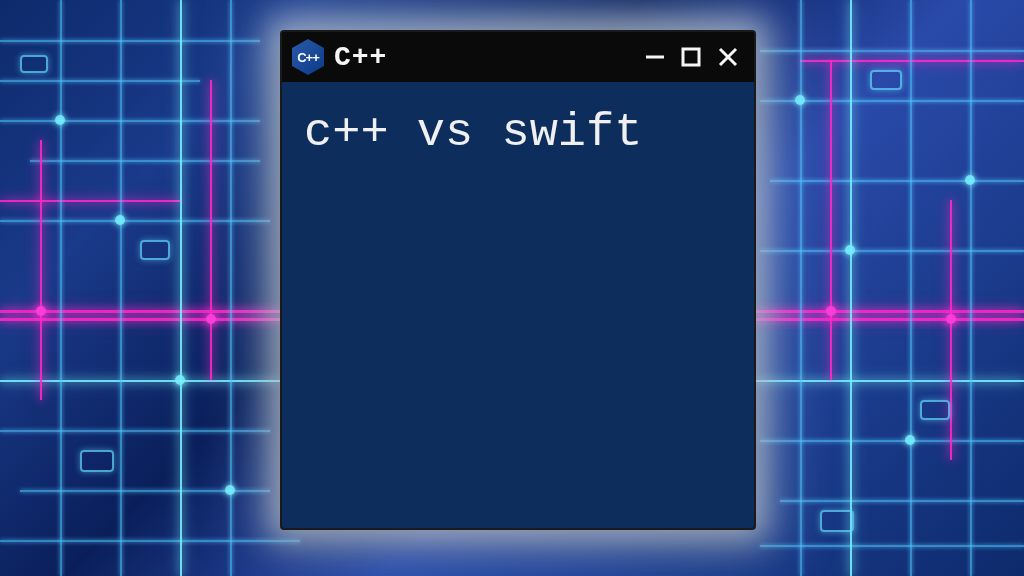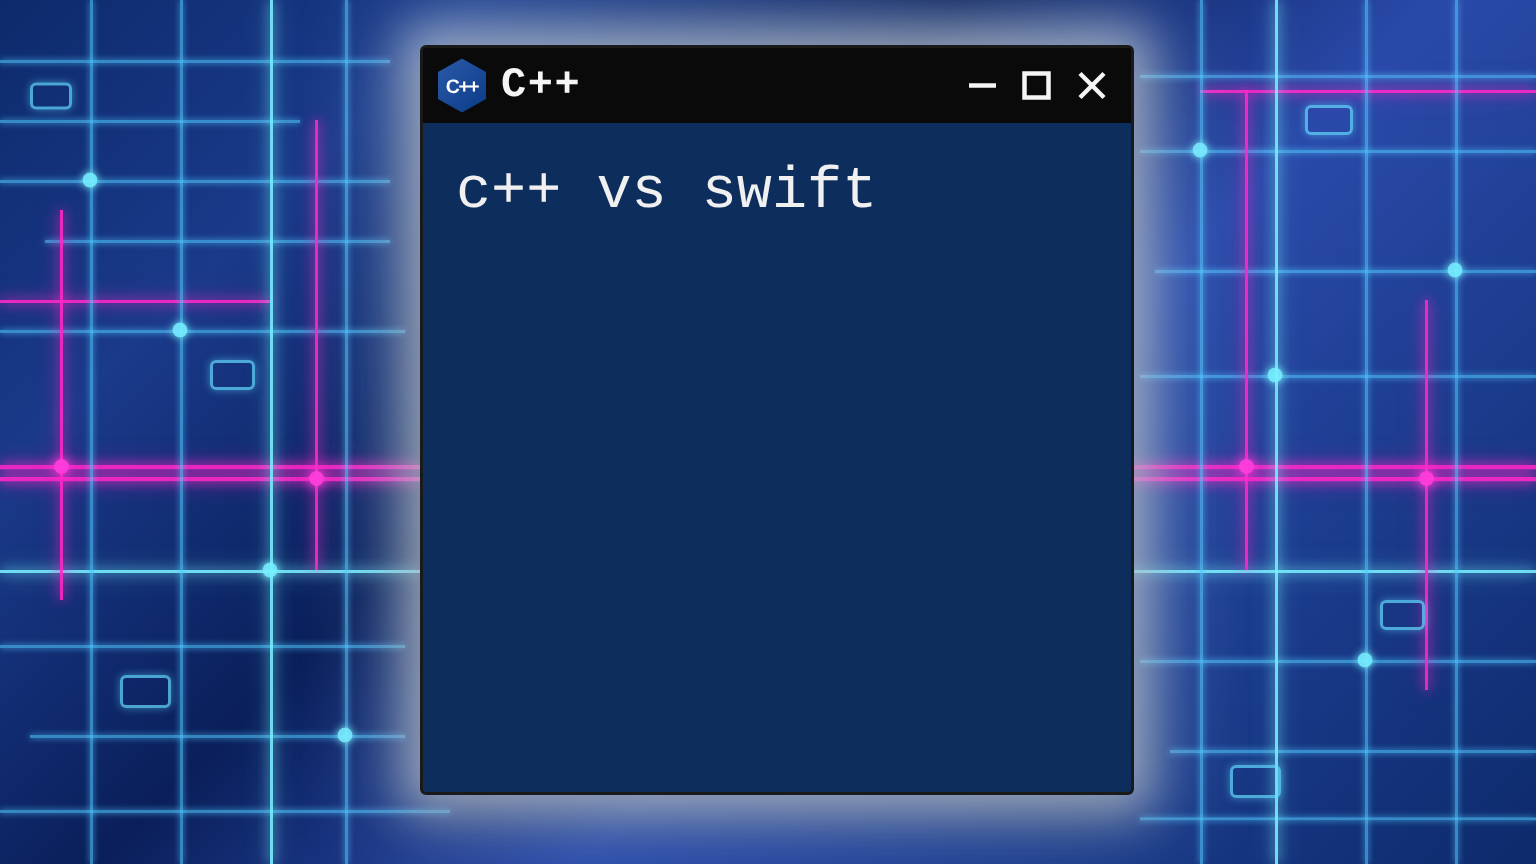--- a/index.html
+++ b/index.html
@@ -123,21 +123,21 @@
       fill: none;
       cursor: pointer;
     }
     .window-body {
       background: #0d2e5c;
       height: calc(100% - 50px);
       padding: 24px 22px;
     }
     .body-text {
       color: #f0f0f0;
-      font-size: 39px;
+      font-size: 47px;
       font-family: "Consolas", "Courier New", monospace;
       letter-spacing: 0px;
       white-space: nowrap;
     }
   </style>
 </head>
 <body>
 
 <div class="background">
   <div class="circuit-layer">

